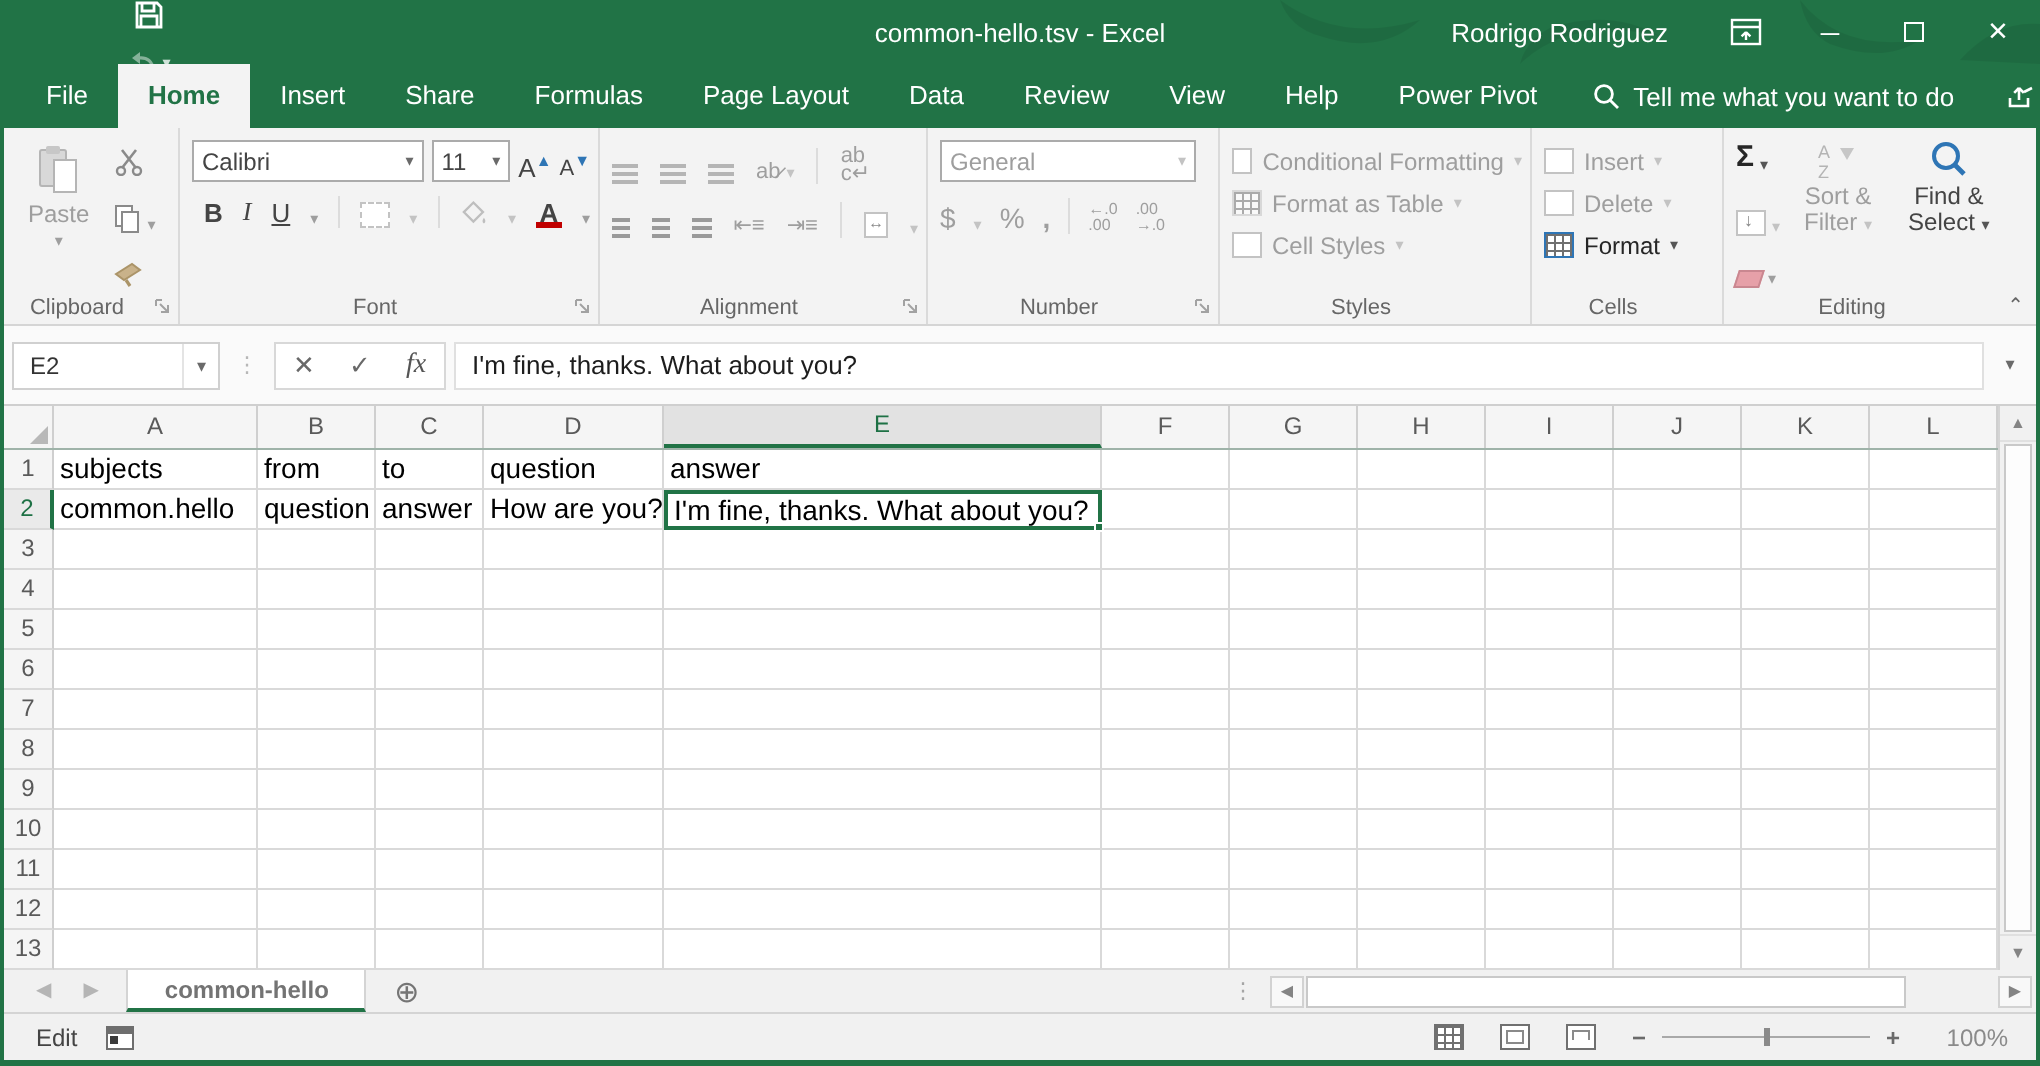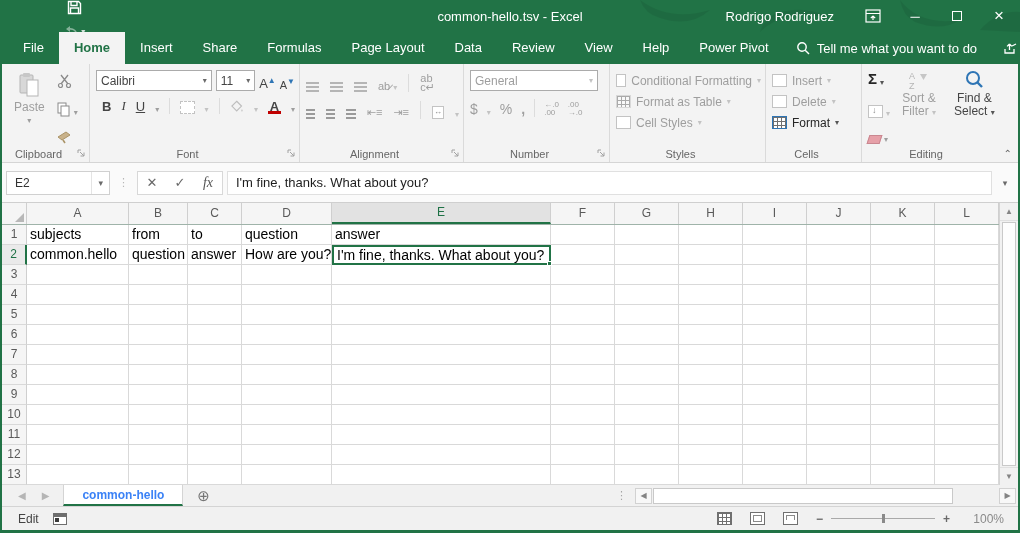--- a/index.html
+++ b/index.html
@@ -80,21 +80,21 @@
   .cell.editing { border:2px solid #217346; line-height:16px; position:relative; overflow:visible; }
   .fillhandle { position:absolute; right:-3px; bottom:-3px; width:5px; height:5px; background:#217346; border:1px solid #fff; }
   .vscroll { flex:1; background:#f1f1f1; border-left:1px solid #d4d4d4; display:flex; flex-direction:column; }
   .varrow { height:18px; display:flex; align-items:center; justify-content:center; color:#848484; font-size:8px; background:#f1f1f1; border-bottom:1px solid #e0e0e0; }
   .varrow.bottom { border-top:1px solid #e0e0e0; border-bottom:none; }
   .vthumb { flex:1; margin:1px 2px; background:#fdfdfd; border:1px solid #c9c9c9; }
 
   
   .sheetbar { height:22px; background:#f1f1f1; border-bottom:1px solid #d4d4d4; display:flex; align-items:stretch; flex:none; }
   .snav { display:flex; align-items:center; gap:16px; padding:0 14px 0 16px; color:#b5b5b5; font-size:10px; }
-  .sheettab { background:#fff; border-right:1px solid #d4d4d4; border-left:1px solid #d4d4d4; border-bottom:2px solid #217346; color:#3b82f6; font-weight:bold; font-size:12px; display:flex; align-items:center; padding:0 18px; }
+  .sheettab { background:#fff; border-right:1px solid #d4d4d4; border-left:1px solid #d4d4d4; border-bottom:2px solid #217346; color:#737373; font-weight:bold; font-size:12px; display:flex; align-items:center; padding:0 18px; }
   .addsheet { width:40px; display:flex; align-items:center; justify-content:center; color:#757575; font-size:15px; }
   .sheet-dots { margin-left:auto; display:flex; align-items:center; color:#a5a5a5; font-size:11px; padding:0 6px; }
   .hscroll { width:385px; display:flex; align-items:center; background:#f1f1f1; padding:2px 2px; gap:1px; }
   .harrow { width:17px; height:16px; background:#f8f8f8; border:1px solid #d2d2d2; color:#848484; font-size:8px; display:flex; align-items:center; justify-content:center; }
   .hthumb { width:300px; height:16px; background:#fff; border:1px solid #c9c9c9; }
   .htrack { flex:1; }
 
   
   .statusbar { height:23px; background:#f1f1f1; display:flex; align-items:center; flex:none; font-size:12px; color:#444; }
   .mode { padding:0 14px 0 16px; }

